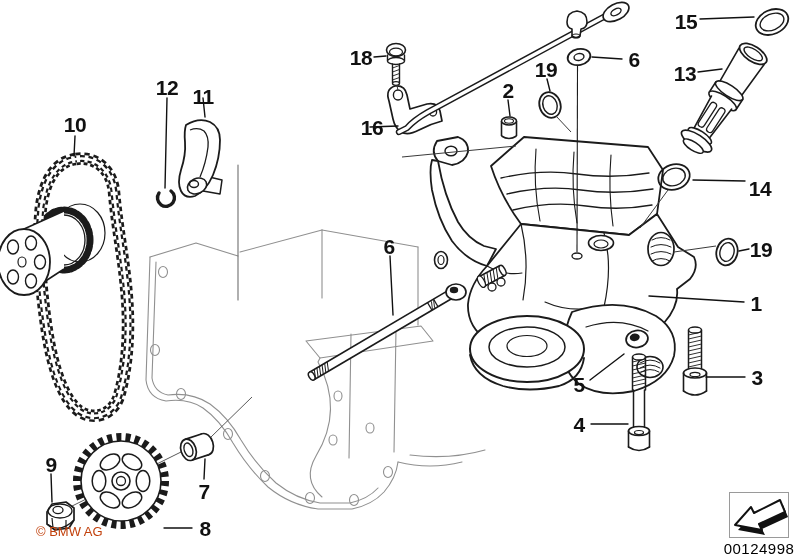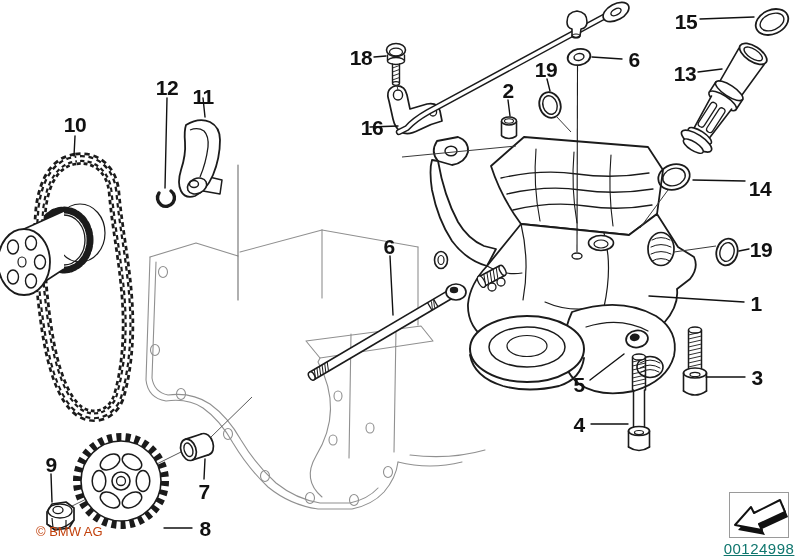--- a/index.html
+++ b/index.html
@@ -7,21 +7,21 @@
          font-family:"Liberation Sans",sans-serif;}
   .art{position:absolute;left:0;top:0;}
   .callout{position:absolute;transform:translate(-50%,-50%);
            font:700 21px "Liberation Sans",sans-serif;color:#111;
            letter-spacing:-0.5px;cursor:pointer;user-select:none;line-height:1;}
   .copyright{position:absolute;left:36px;top:524px;font:400 13px "Liberation Sans",sans-serif;
              color:#c2410c;white-space:nowrap;}
   .nav-box{position:absolute;left:729px;top:492px;width:60px;height:46px;
            border:1px solid #9a9a9a;background:#fff;box-sizing:border-box;cursor:pointer;}
   .img-code{position:absolute;left:720px;top:540px;width:78px;text-align:center;
-            font:400 15px "Liberation Sans",sans-serif;color:#0f766e;letter-spacing:0.5px;text-decoration:underline;}
+            font:400 15px "Liberation Sans",sans-serif;color:#000000;letter-spacing:0.5px;}
 </style>
 </head>
 <body>
 
 <div class="stage">
 
 <svg class="art" width="799" height="559" viewBox="0 0 799 559">
   <defs></defs>
 
   <g fill="none" stroke="#909090" stroke-width="1.1" stroke-linecap="round" stroke-linejoin="round">

